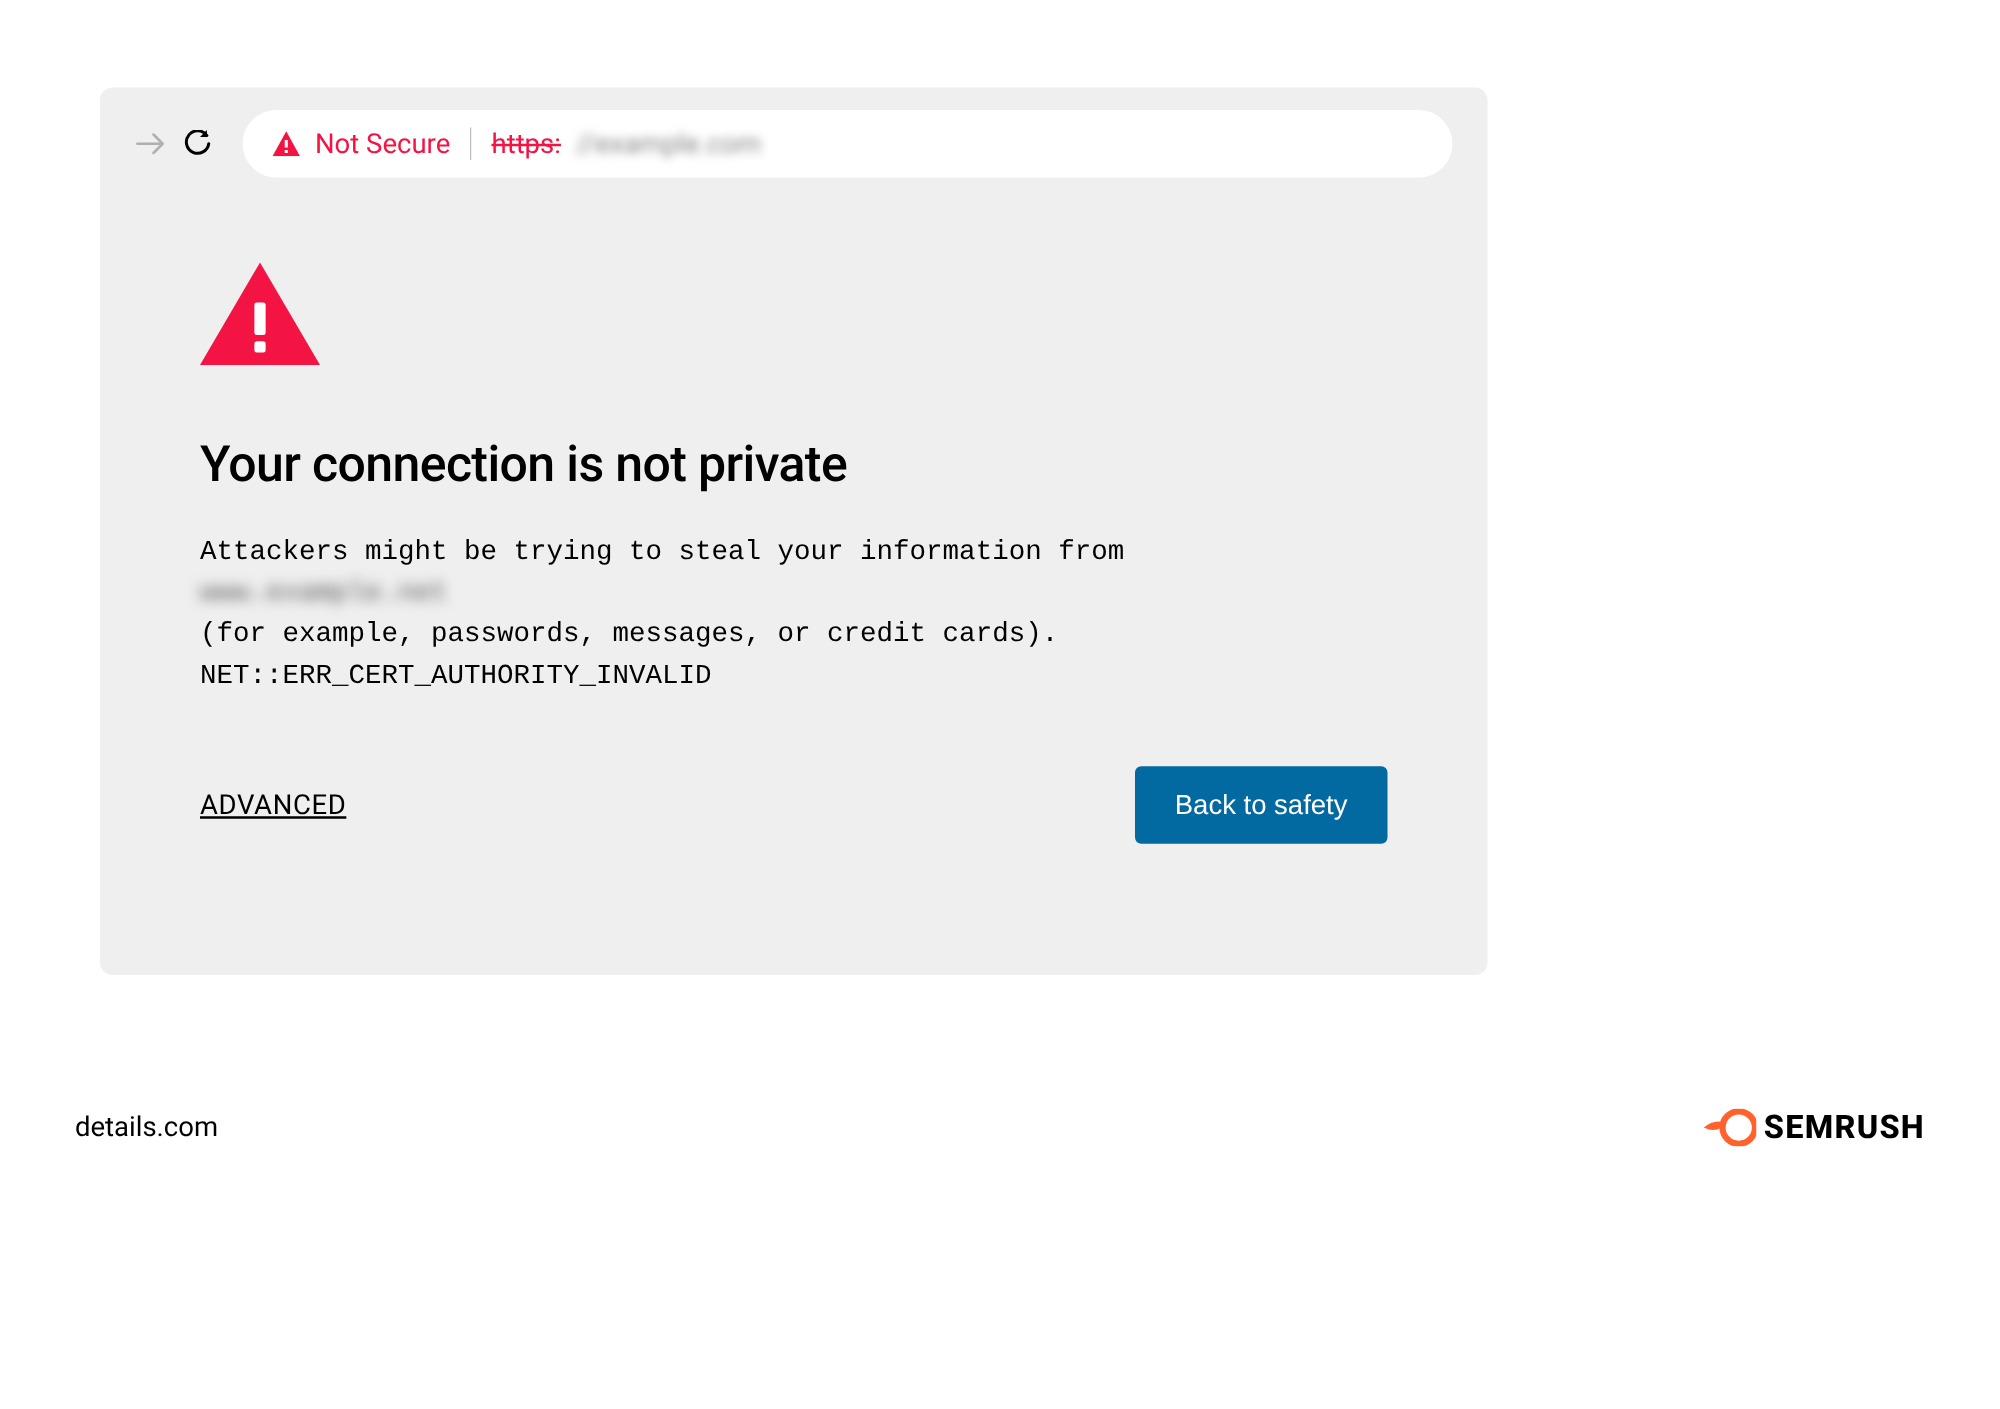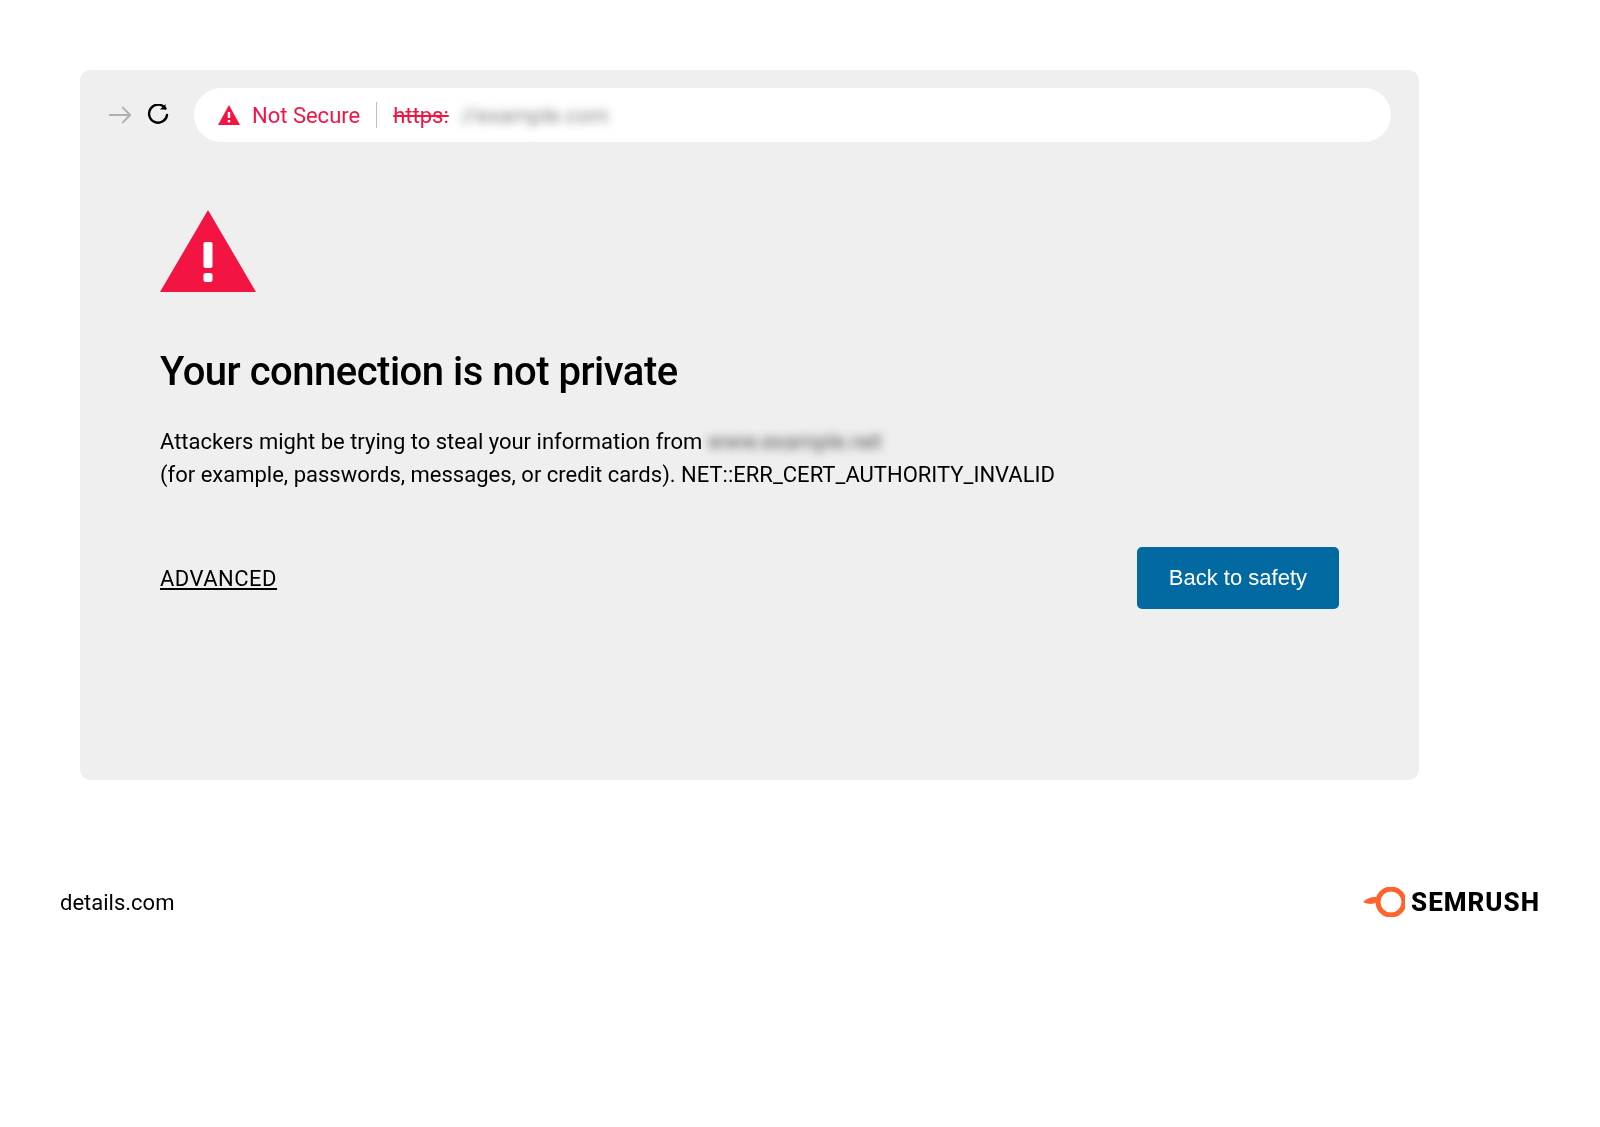--- a/index.html
+++ b/index.html
@@ -13,21 +13,21 @@
       background: #fff;
       width: 1600px;
       height: 1127px;
       position: relative;
     }
     
     .browser-window {
       position: absolute;
       left: 80px;
       top: 70px;
-      width: 1339px;
+      width: 1110px;
       height: 710px;
       background: #efefef;
       border-radius: 10px;
       overflow: hidden;
     }
     
     .toolbar {
       display: flex;
       align-items: center;
       padding: 18px 28px;
@@ -113,20 +113,21 @@
       color: #000;
       margin-bottom: 30px;
       letter-spacing: -0.5px;
     }
     
     .message {
       font-size: 22px;
       color: #000;
       line-height: 1.5;
       margin-bottom: 56px;
+      font-family: Liberation Mono, monospace;
     }
     
     .blurred-domain {
       filter: blur(5px);
       color: #555;
       user-select: none;
     }
     
     .checkbox-row {
       display: flex;

